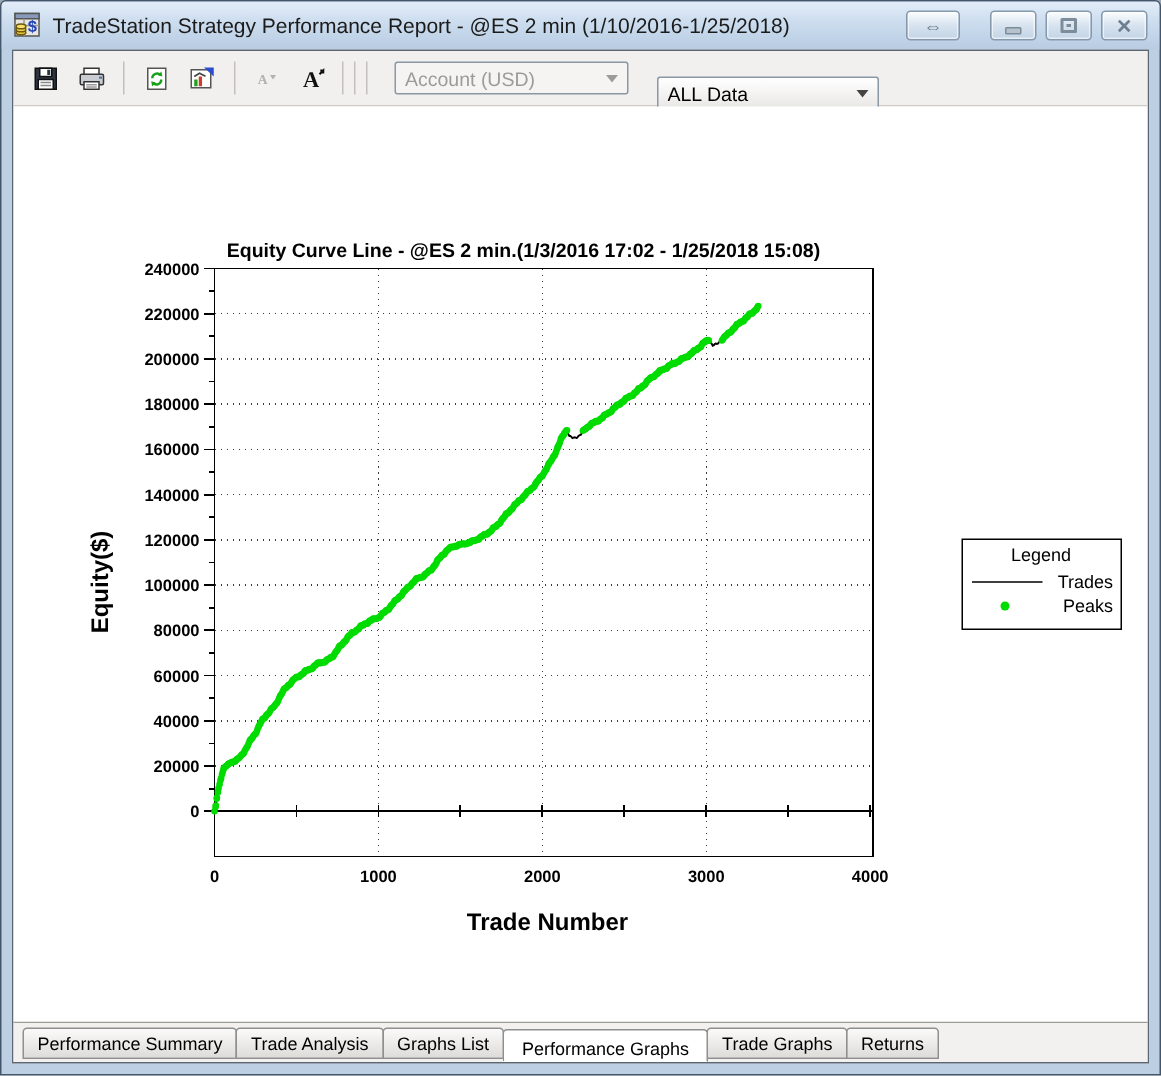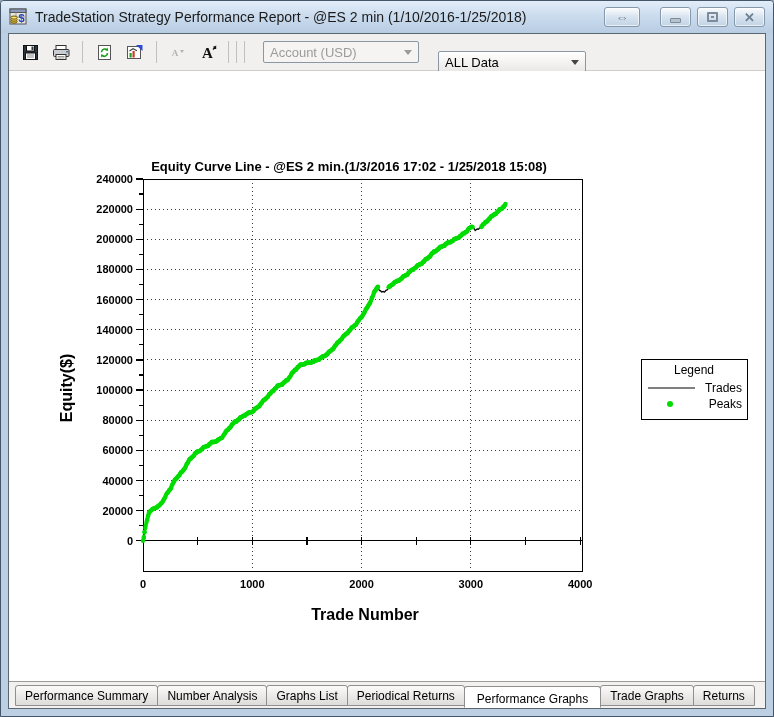--- a/index.html
+++ b/index.html
@@ -815,21 +815,20 @@
           <line x1="639" y1="317" x2="686" y2="317" stroke="#000" stroke-width="1"></line>
           <text class="legend-text" x="733" y="321" text-anchor="end">Trades</text>
           <circle id="legend-peak-dot" cx="661" cy="333" r="3" fill="#00DB00"></circle>
           <text class="legend-text" x="733" y="337" text-anchor="end">Peaks</text>
         </g>
       </svg>
     </div>
 
     <div class="tabstrip">
       <div class="tab">Performance Summary</div>
-      <div class="tab">Number Analysis</div>
+      <div class="tab">Trade Analysis</div>
       <div class="tab">Graphs List</div>
-      <div class="tab">Periodical Returns</div>
       <div class="tab active">Performance Graphs</div>
       <div class="tab">Trade Graphs</div>
       <div class="tab">Returns</div>
     </div>
   </div>
 </div>
 
 </body></html>

